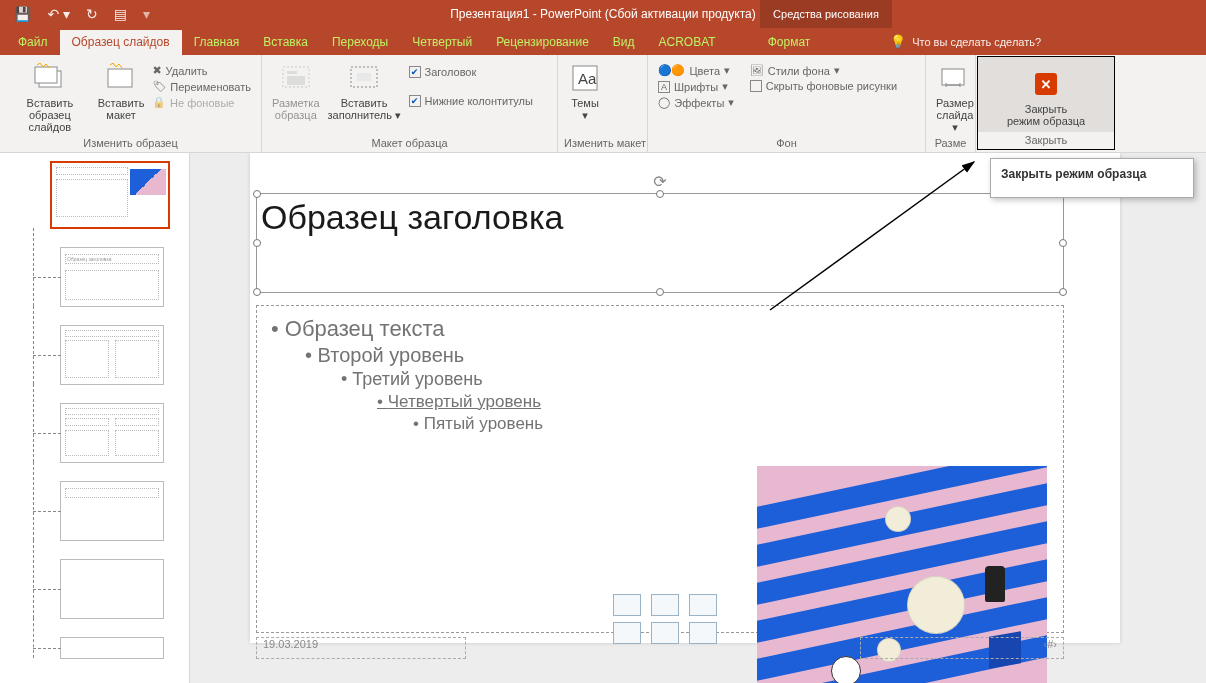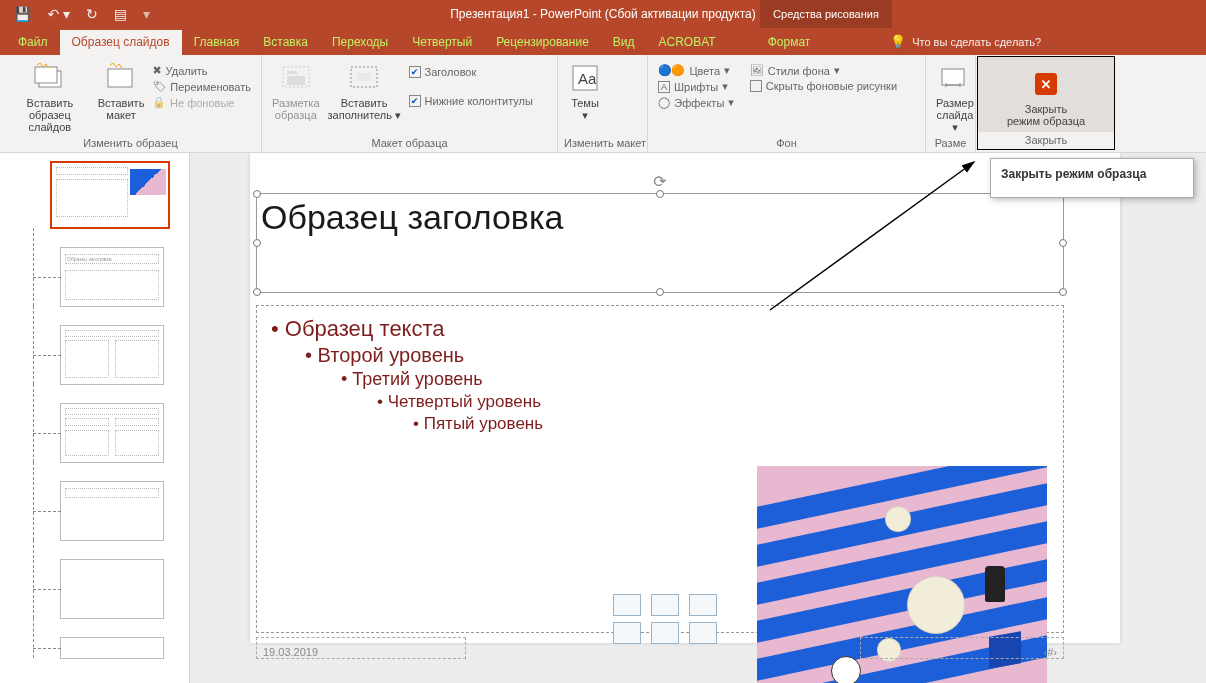--- a/index.html
+++ b/index.html
@@ -54,41 +54,41 @@
   .thumb .timg { position:absolute; right:2px; top:10px; width:32px; height:22px; background:linear-gradient(135deg,#1c5fd8 50%, #e8b8d0 50%); }
   .thumb.master .timg { top:6px; width:36px; height:26px; }
 
   .editor { flex:1; background:#ededed; position:relative; overflow:hidden; }
   .slide { position:absolute; left:60px; top:0; width:870px; height:490px; background:#fff; box-shadow:0 0 4px rgba(0,0,0,.15); }
   .ph { position:absolute; border:1px dashed #999; }
   .ph.selected { border:1px solid #999; }
   .ph .handle { position:absolute; width:8px; height:8px; background:#fff; border:1px solid #777; border-radius:50%; }
   .ph .rot { position:absolute; left:50%; top:-22px; transform:translateX(-50%); color:#888; font-size:16px; }
   .title-text { font-size:34px; color:#1a1a1a; font-family: "Calibri Light","Segoe UI Light",sans-serif; padding:4px 0 0 4px; }
-  .content-text { font-size:12px; color:#7f1d1d; }
+  .content-text { font-size:12px; color:#737373; }
   .content-text ul { list-style:none; padding-left:6px; }
   .content-text li { margin-bottom:2px; }
   .lvl1 { font-size:22px; padding-left:0; } .lvl1::before{content:"• "; }
   .lvl2 { font-size:20px; padding-left:34px; } .lvl2::before{content:"• "; }
   .lvl3 { font-size:18px; padding-left:70px; } .lvl3::before{content:"• "; }
-  .lvl4 { font-size:17px; padding-left:106px; } .lvl4::before{content:"• "; }
+  .lvl4 { font-size:17px; padding-left:106px;text-decoration:underline; } .lvl4::before{content:"• "; }
   .lvl5 { font-size:17px; padding-left:142px; } .lvl5::before{content:"• "; }
 
   .icon-grid { position:absolute; left:356px; top:288px; display:grid; grid-template-columns:repeat(3,32px); grid-gap:6px 6px; }
   .icon-grid .ic { width:28px; height:22px; border:1px solid #9bb3c7; background:#f4f8fb; }
 
   .bigimg { position:absolute; left:500px; top:160px; width:290px; height:238px; overflow:hidden; background:#e8b8d0; }
   .bigimg .stripes { position:absolute; inset:0; }
   .bigimg .stripe { position:absolute; left:0; right:0; height:22px; background:#1c5fd8; transform:skewY(-12deg); }
   .bigimg .ball { position:absolute; border-radius:50%; background:#f2edd8; border:1px solid rgba(0,0,0,.1); }
   .bigimg .cyl { position:absolute; width:20px; height:36px; background:#222; border-radius:4px 4px 2px 2px; }
   .bigimg .soccer { position:absolute; width:30px; height:30px; border-radius:50%; background:#fff; border:1px solid #333; }
   .bigimg .cube { position:absolute; width:32px; height:32px; background:#1846b0; transform:skewY(-10deg); }
 
-  .footer-ph { position:absolute; border:1px dashed #aaa; font-size:11px; color:#888; display:flex; align-items:flex-end; padding:0 6px; height:22px; bottom:-16px; }
+  .footer-ph { position:absolute; border:1px dashed #aaa; font-size:11px; color:#888; display:flex; align-items:flex-start; padding:0 6px; height:22px; bottom:-16px; }
 
   
   .arrow { position:absolute; z-index:15; pointer-events:none; }
 
   svg { display:block; }
 </style>
 </head>
 <body>
 
 <div class="titlebar">

